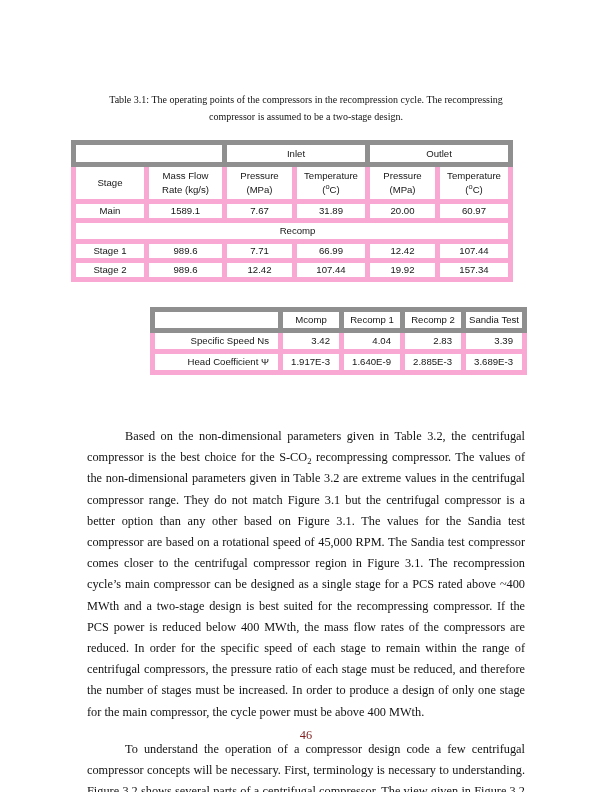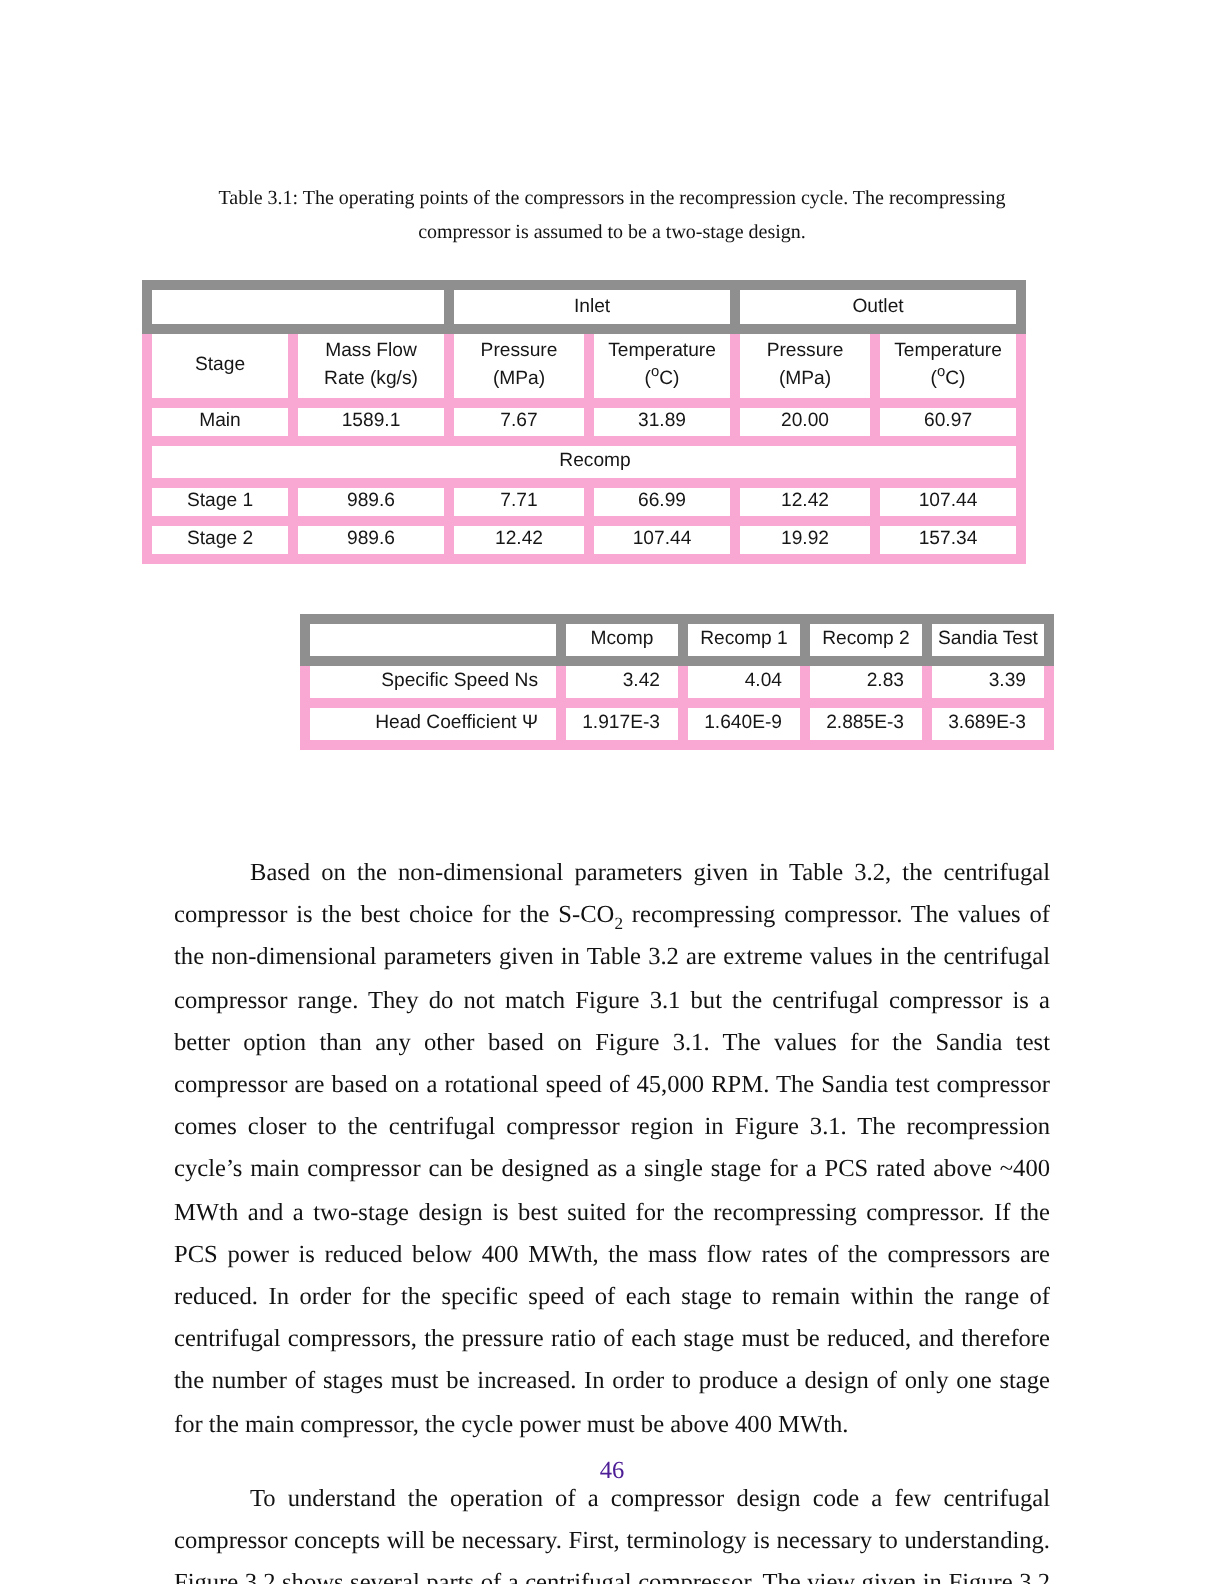--- a/index.html
+++ b/index.html
@@ -121,21 +121,21 @@
   }
 
   
   .page-number {
     position: absolute;
     left: 0;
     top: 728px;
     width: 612px;
     text-align: center;
     font-size: 12.3px;
-    color: #4c1d95;
+    color: #7f1d1d;
   }
 </style>
 </head>
 <body>
 
 <div class="page">
 
   <div class="caption" style="top:92px;">
     <span class="inner">
       <span>Table 3.1: The operating points of the compressors in the recompression cycle.  The</span>

